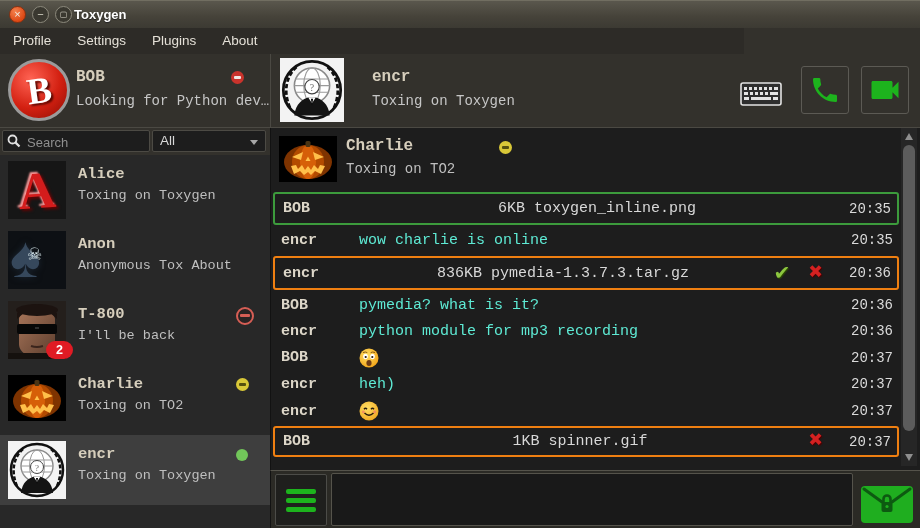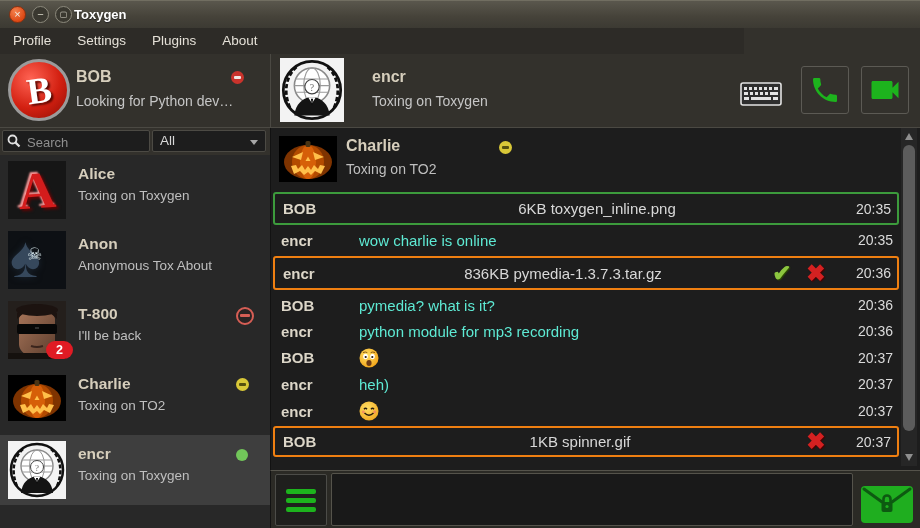--- a/index.html
+++ b/index.html
@@ -1,18 +1,18 @@
 <!DOCTYPE html>
 <html><head>
 <meta charset="utf-8">
 <style>
   html,body{margin:0;padding:0;background:#1a1a1a;}
   #app{position:relative;width:920px;height:528px;background:#33312c;overflow:hidden;
        font-family:"Liberation Sans",sans-serif;-webkit-font-smoothing:antialiased;}
-  .serif{font-family:Liberation Sans, sans-serif;}
+  .serif{font-family:Liberation Mono, monospace;}
 
   
   .titlebar{position:absolute;left:0;top:0;width:920px;height:28px;
     background:linear-gradient(#5a574d,#454239 60%,#3c3a33);
     border-top:1px solid #716e61;box-sizing:border-box;}
   .tb-btn{position:absolute;top:5px;width:17px;height:17px;border-radius:50%;
     box-sizing:border-box;display:flex;align-items:center;justify-content:center;
     font-size:11px;line-height:1;color:#f0ede4;cursor:default;}
   .tb-close{left:9px;background:radial-gradient(circle at 35% 30%,#f4814d,#dd4814 70%);border:1px solid #8a3110;}
   .tb-min{left:32px;background:#3a3830;border:1px solid #8c897c;color:#d9d6c9;}

